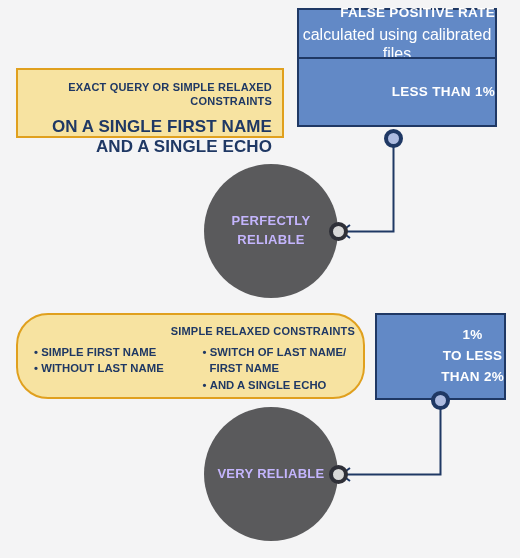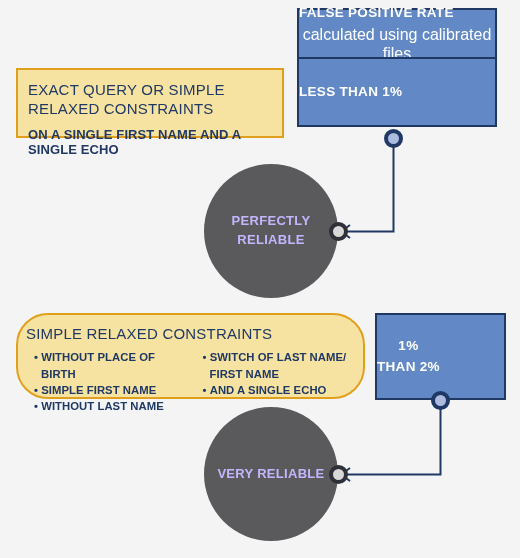--- a/index.html
+++ b/index.html
@@ -21,21 +21,21 @@
 
   
   .blue-box {
     position: absolute;
     background: #6289c6;
     border: 2px solid #1f3864;
     box-sizing: border-box;
     color: #ffffff;
     display: flex;
     flex-direction: column;
-    align-items: flex-start;
+    align-items: flex-end;
     justify-content: center;
     text-align: center;
   }
   .blue-title {
     font-weight: bold;
     letter-spacing: 0.3px;
     line-height: 1.22;
   }
 
   #fpr-box {
@@ -77,30 +77,30 @@
 
   
   .yellow-box {
     position: absolute;
     background: #f7e3a1;
     border: 2px solid #e0a01e;
     box-sizing: border-box;
     color: #1f3864;
   }
   .yellow-title {
-    font-weight: normal;
-    font-size: 15px;
-    text-align: left;
+    font-weight: bold;
+    font-size: 11px;
+    text-align: right;
     line-height: 1.28;
     letter-spacing: 0.2px;
   }
   .yellow-sub {
-    font-size: 13px;
-    font-weight: bold;
-    text-align: left;
+    font-size: 17px;
+    font-weight: bold;
+    text-align: right;
     letter-spacing: 0.1px;
   }
 
   #exact-box {
     left: 16px;
     top: 68px;
     width: 268px;
     height: 70px;
     padding: 10px 10px 0 10px;
   }
@@ -235,34 +235,34 @@
     </div>
   </div>
 
   <div class="node-dot blue-dot" id="dot-rate1"></div>
   <div class="node-dot gray-dot" id="dot-perfect"></div>
 
   <div class="yellow-box" id="relaxed-box">
     <div class="yellow-title">SIMPLE RELAXED CONSTRAINTS</div>
     <div class="bullet-cols">
       <div class="bullet-col left">
-        <div class="bullet-item">WITHOUT PLACE OF BIRTH</div>
         <div class="bullet-item">SIMPLE FIRST NAME</div>
         <div class="bullet-item">WITHOUT LAST NAME</div>
       </div>
       <div class="bullet-col right">
         <div class="bullet-item">SWITCH OF LAST NAME/ FIRST NAME</div>
         <div class="bullet-item">AND A SINGLE ECHO</div>
       </div>
     </div>
   </div>
 
   <div class="blue-box" id="rate2-box">
     <div class="blue-title">
       <div>1%</div>
+      <div>TO LESS</div>
       <div>THAN 2%</div>
     </div>
   </div>
 
   <div class="gray-circle" id="very-circle">
     <div>
       <div>VERY RELIABLE</div>
     </div>
   </div>
 

